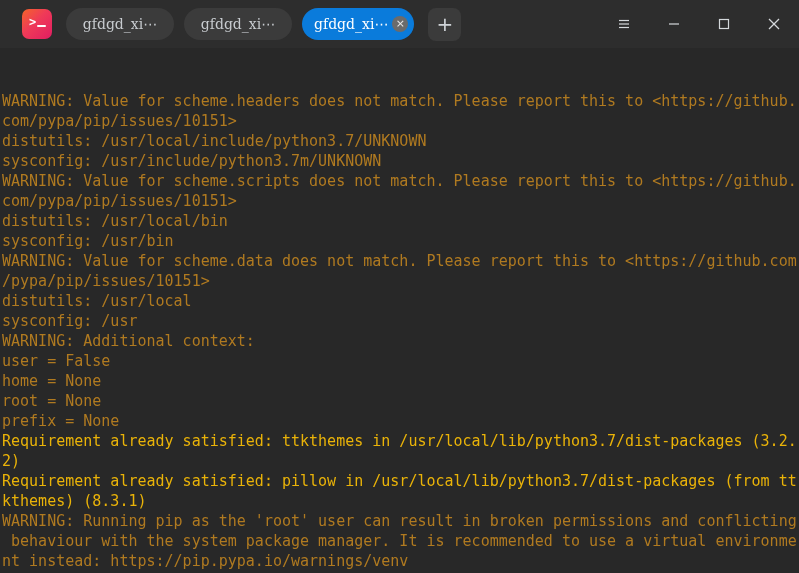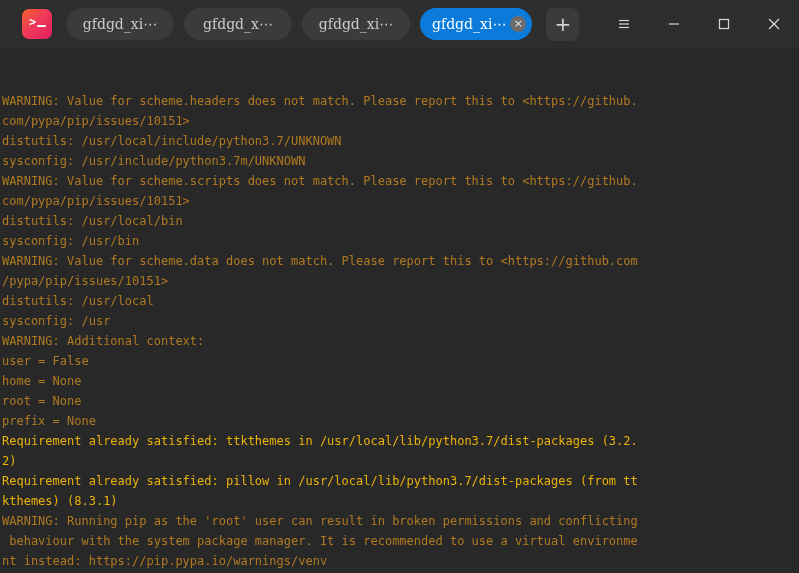--- a/index.html
+++ b/index.html
@@ -136,21 +136,21 @@
 
   
   #terminal {
     position: relative;
     height: 525px;
     background: #282828;
     padding: 3px 0 0 2px;
     box-sizing: border-box;
     overflow: hidden;
     font-family: "DejaVu Sans Mono", monospace;
-    font-size: 12px;
+    font-size: 15px;
     line-height: 20px;
     white-space: pre;
     letter-spacing: 0px;
   }
   .line { height: 20px; }
   .c-warn  { color: #b07a20; }
   .c-green { color: #eab308; }
 </style>
 </head>
 <body>
@@ -158,23 +158,20 @@
 <div id="titlebar">
 
   <div id="app-icon">
     <span class="chev">&gt;</span>
     <span class="underscore"></span>
   </div>
 
   <div id="tabs">
       <div class="tab">
         <span class="tab-label">gfdgd_xi⋯</span>
-      </div>
-      <div class="tab">
-        <span class="tab-label">gfdgd_x⋯</span>
       </div>
       <div class="tab">
         <span class="tab-label">gfdgd_xi⋯</span>
       </div>
       <div class="tab active">
         <span class="tab-label">gfdgd_xi⋯</span>
         <span class="tab-close">×</span>
       </div>
     </div>
 

